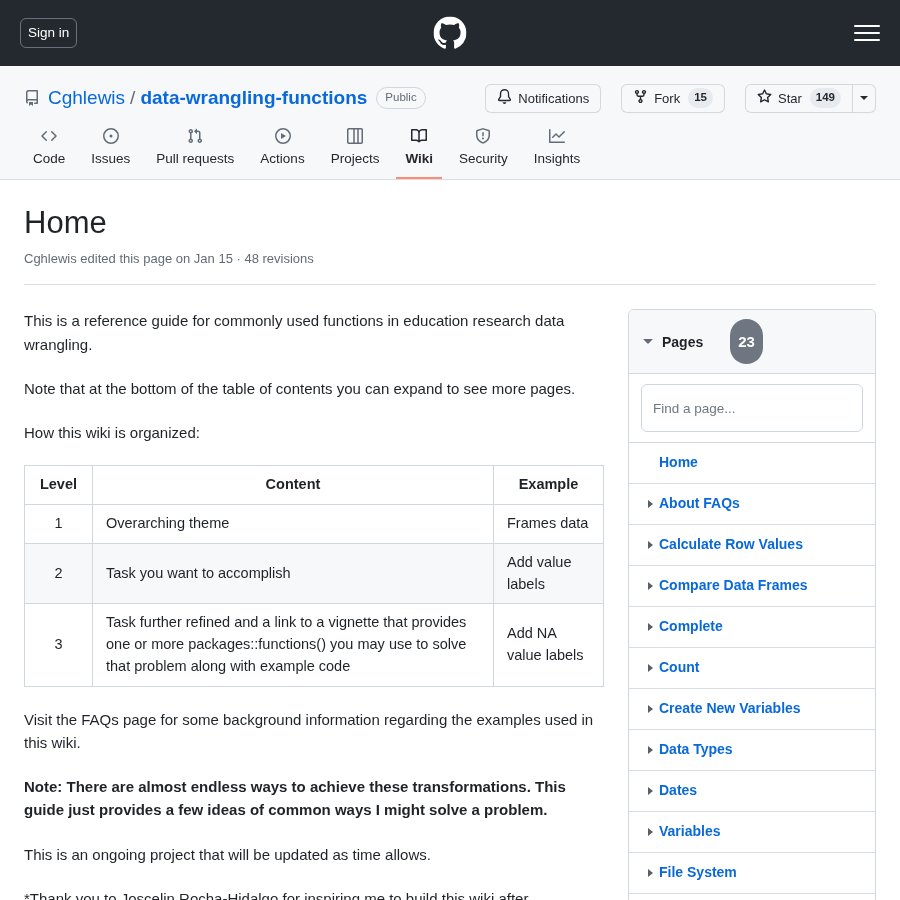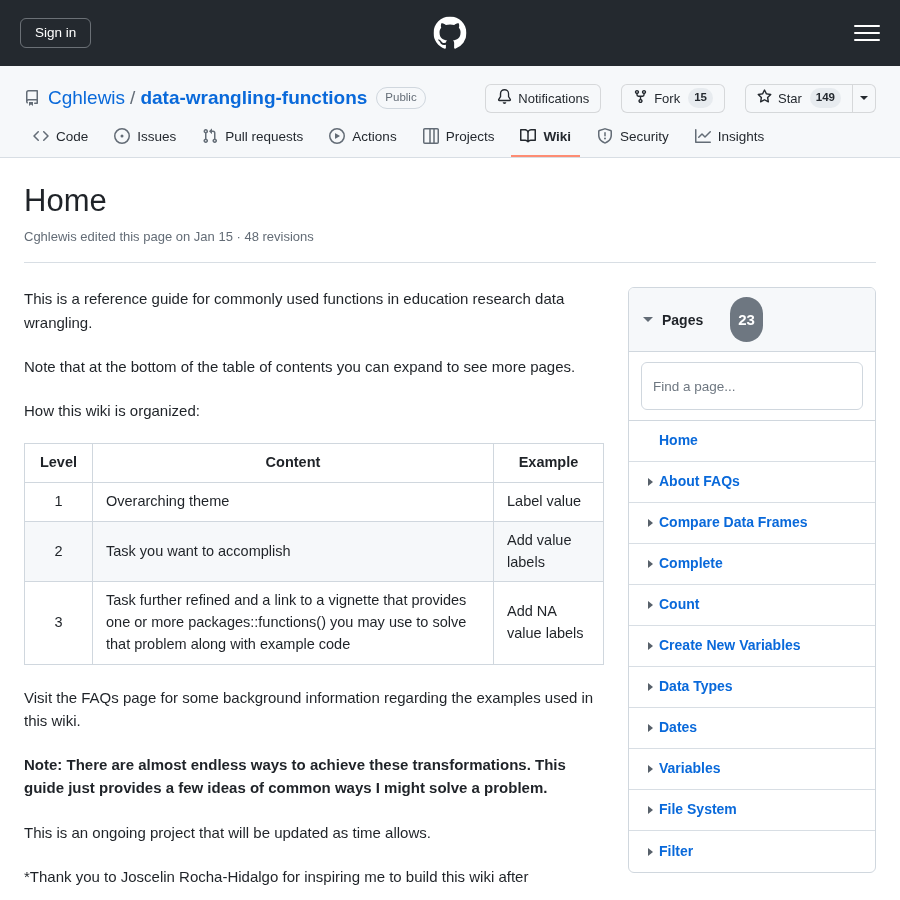--- a/index.html
+++ b/index.html
@@ -19,21 +19,21 @@
     display: flex;
     align-items: center;
     padding: 0 20px;
     position: relative;
   }
   .signin-btn {
     border: 1px solid rgba(240,246,252,0.35);
     border-radius: 6px;
     color: #ffffff;
     font-size: 13.5px;
-    padding: 6px 14px;
+    padding: 6px 7px;
     background: transparent;
     line-height: 1.2;
     cursor: pointer;
     font-family: "Liberation Sans", sans-serif;
   }
   .gh-logo {
     position: absolute;
     left: 50%;
     top: 50%;
     transform: translate(-50%, -50%);
@@ -180,20 +180,21 @@
     align-items: center;
     gap: 7px;
     padding: 7px 9px 11px 9px;
     font-size: 13.5px;
     color: #24292f;
     text-decoration: none;
     cursor: pointer;
     border-bottom: 2px solid transparent;
     white-space: nowrap;
     position: relative;
+    flex-direction: column;
   }
   .nav-tab .ico { color: #636c76; display: flex; align-items: center; }
   .nav-tab.active {
     font-weight: 600;
     border-bottom: 2px solid #fd8c73;
   }
   .nav-tab.active .ico { color: #24292f; }
 
   
   .page-wrap {
@@ -507,21 +508,21 @@
           <tr>
             <th class="h-level">Level</th>
             <th>Content</th>
             <th class="h-example">Example</th>
           </tr>
         </thead>
         <tbody>
           <tr>
             <td class="c-level">1</td>
             <td>Overarching theme</td>
-            <td class="c-example">Label value</td>
+            <td class="c-example">Frames data</td>
           </tr>
           <tr>
             <td class="c-level">2</td>
             <td>Task you want to accomplish</td>
             <td class="c-example">Add value labels</td>
           </tr>
           <tr>
             <td class="c-level">3</td>
             <td>Task further refined and a link to a vignette that provides one or more packages::functions() you may use to solve that problem along with example code</td>
             <td class="c-example">Add NA value labels</td>
@@ -551,20 +552,26 @@
         <li class="sb-item">
           <span class="sb-chev">
               <i></i>
             </span>
           <a class="sb-link" href="#">About FAQs</a>
         </li>
         <li class="sb-item">
           <span class="sb-chev">
               <i></i>
             </span>
+          <a class="sb-link" href="#">Calculate Row Values</a>
+        </li>
+        <li class="sb-item">
+          <span class="sb-chev">
+              <i></i>
+            </span>
           <a class="sb-link" href="#">Compare Data Frames</a>
         </li>
         <li class="sb-item">
           <span class="sb-chev">
               <i></i>
             </span>
           <a class="sb-link" href="#">Complete</a>
         </li>
         <li class="sb-item">
           <span class="sb-chev">

